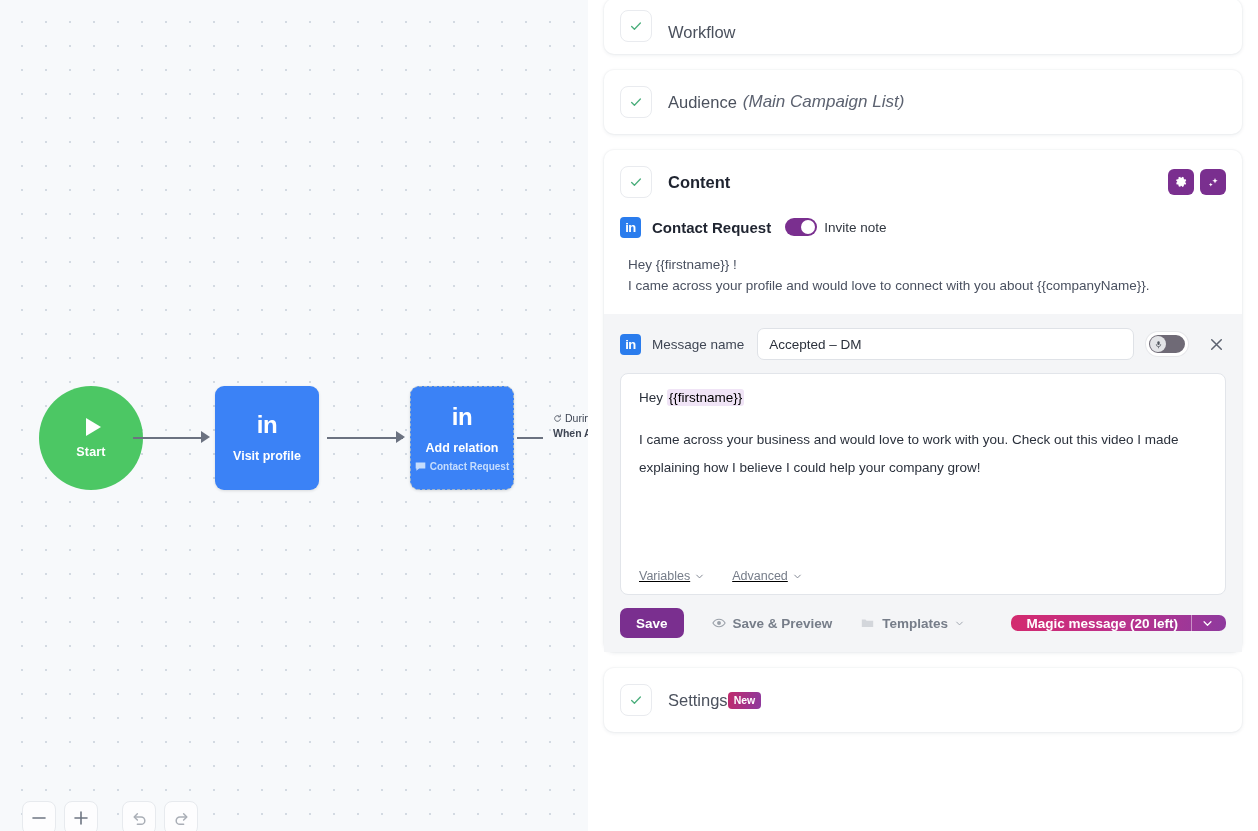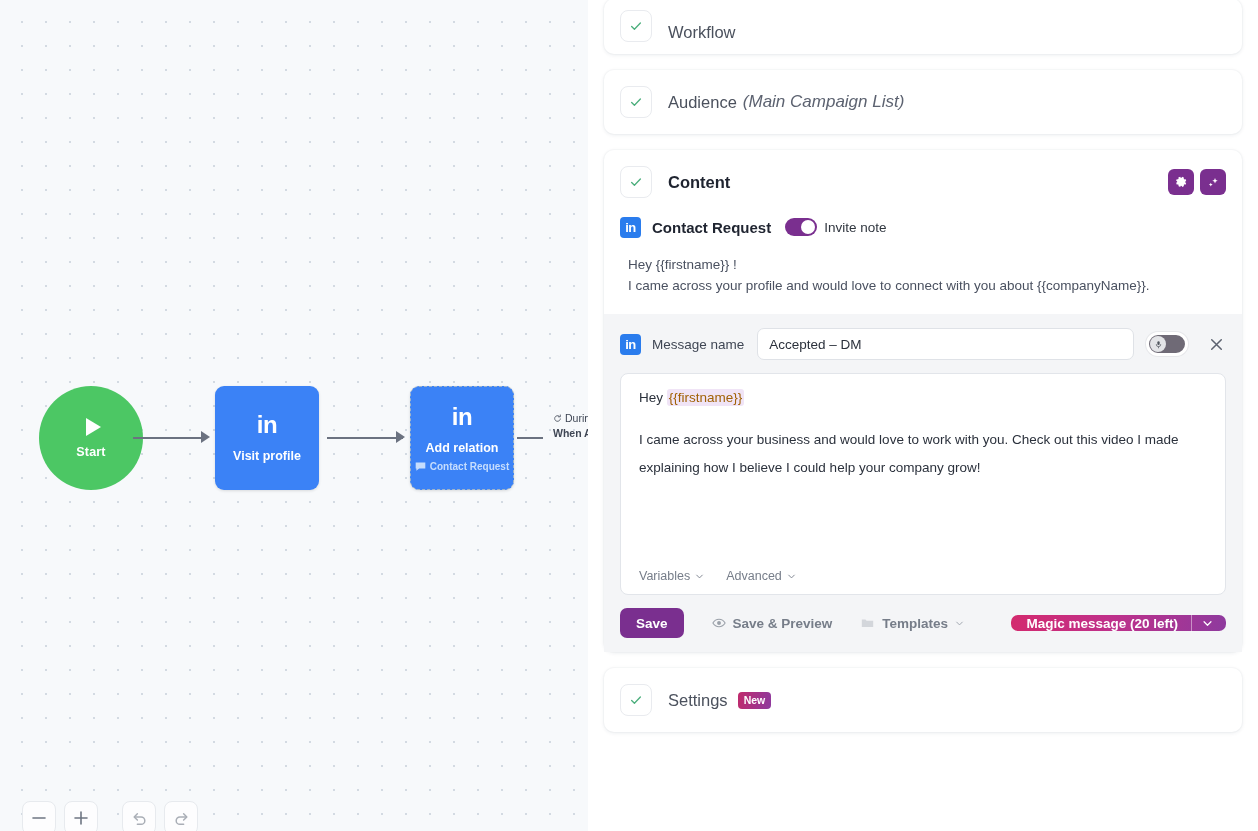--- a/index.html
+++ b/index.html
@@ -191,30 +191,31 @@
 
   .editor {
     background: #fff; border: 1px solid #e2e5ea; border-radius: 8px;
     margin-top: 13px; height: 222px;
     padding: 16px 18px 0 18px;
     display: flex; flex-direction: column;
     position: relative;
   }
   .ed-line1 { font-size: 13.5px; color: #2b313c; }
   .var-chip {
-    background: #f0e4f6; color: #a16207;
+    background: #f0e4f6; color: #000000;
     border-radius: 3px; padding: 1px 2px;
   }
   .ed-body {
     font-size: 13.5px; line-height: 28px; color: #2b313c;
     margin-top: 21px;
   }
   .ed-foot {
-    margin-top: auto; display: flex; gap: 22px;
+    margin-top: auto; display: flex; gap: 28px;
     padding-bottom: 11px;
+    text-decoration: underline;
   }
   .drop {
     font-size: 12.5px; color: #767d89;
     display: flex; align-items: center; gap: 5px;
   }
 
   .msg-actions { display: flex; align-items: center; margin-top: 13px; }
   .btn-save {
     background: #7a2f8f; color: #fff;
     font-size: 13.5px; font-weight: bold;
@@ -230,21 +231,21 @@
   .btn-magic {
     margin-left: auto; display: flex; align-items: center;
     height: 16px; border-radius: 7px; color: #fff;
     background: linear-gradient(100deg, #d32a6e 0%, #c0308a 45%, #8e3a9e 100%);
     padding: 0 0 0 15px; font-size: 13.5px; font-weight: bold;
   }
   .btn-magic .sep { width: 1px; height: 18px; background: rgba(255,255,255,.45); margin: 0 10px 0 13px; }
   .btn-magic .cv { padding-right: 13px; display: flex; align-items: center; }
 
   .badge-new {
-    margin-left: 10px; font-size: 10.5px; font-weight: bold;
+    font-size: 10.5px; font-weight: bold;
     color: #fff; border-radius: 4px; padding: 2.5px 6px;
     background: linear-gradient(100deg, #c02a6c 0%, #8e3a9e 100%);
   }
   #card-settings { margin-top: 0; }
 </style>
 </head>
 <body>
 
 <div id="app">
 

